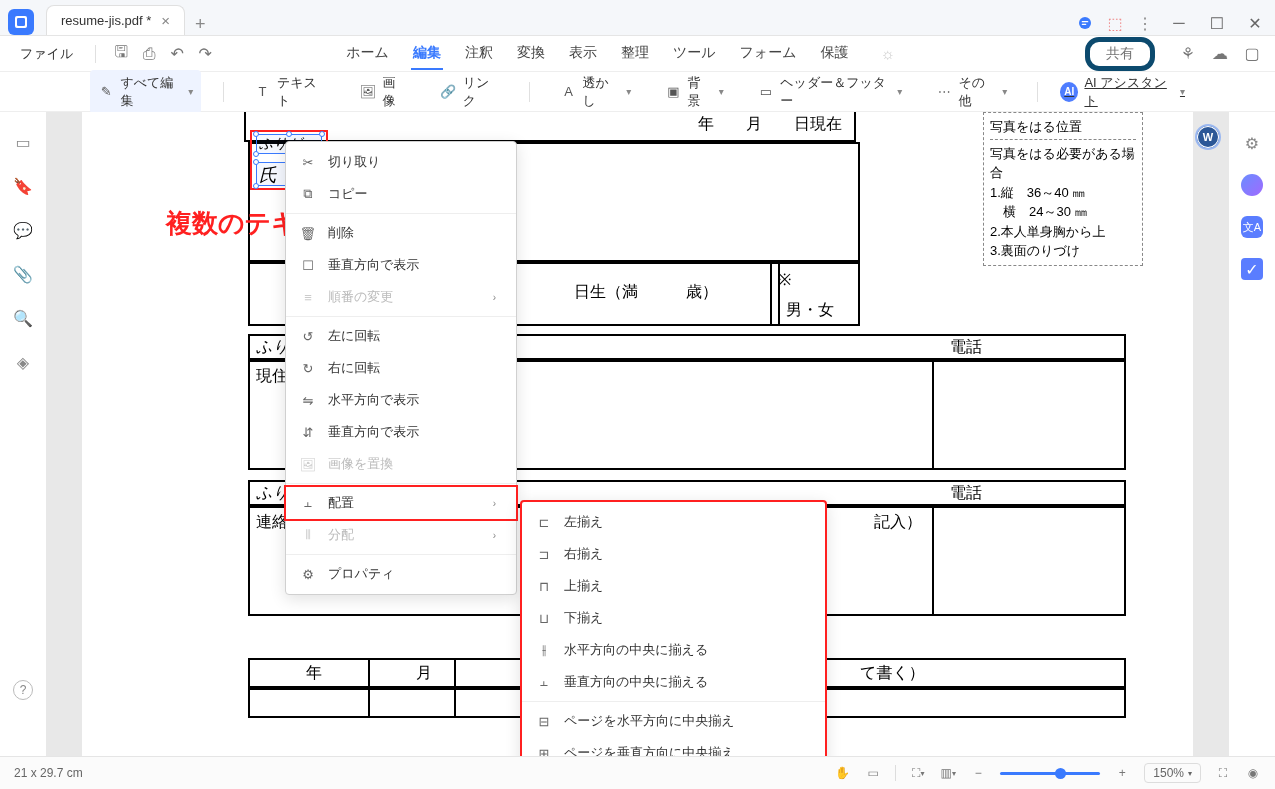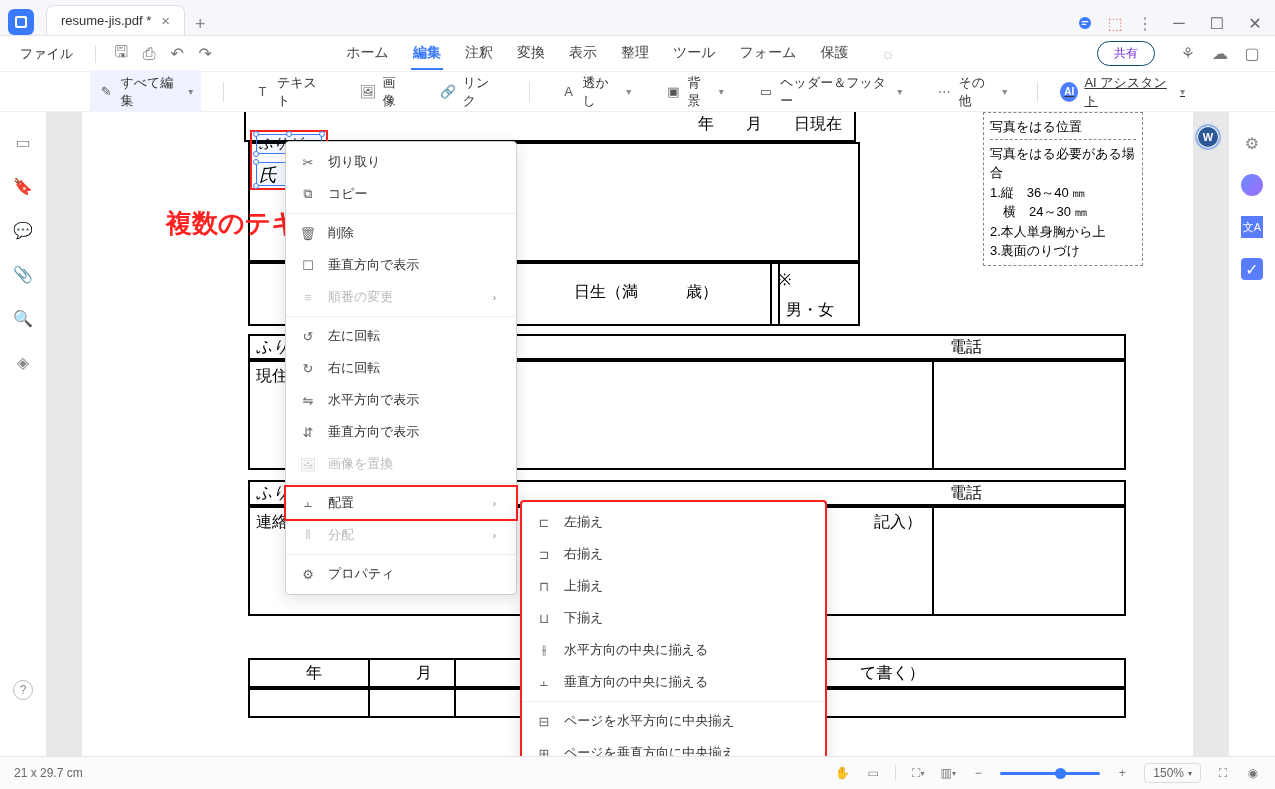--- a/index.html
+++ b/index.html
@@ -20,21 +20,21 @@
 
 
 .menubar { height: 36px; display: flex; align-items: center; padding: 0 14px; gap: 10px; border-bottom: 1px solid #eee; }
 .file-menu { font-size: 13px; color: #333; padding: 4px 6px; }
 .qa-icon { width: 18px; height: 18px; color: #777; display: flex; align-items: center; justify-content: center; }
 .qa-sep { width: 1px; height: 18px; background: #e0e0e0; margin: 0 6px; }
 .main-tabs { display: flex; gap: 20px; margin-left: 120px; }
 .main-tab { font-size: 14px; color: #444; padding: 6px 2px; cursor: pointer; }
 .main-tab.active { color: #3a7afe; font-weight: 600; border-bottom: 2px solid #3a7afe; }
 .menubar-spacer { flex: 1; }
-.share-btn { border: 1px solid #0c4a6e; border-radius: 14px; padding: 3px 16px; font-size: 12px; color: #6d28d9; }
+.share-btn { border: 5px solid #0c4a6e; border-radius: 14px; padding: 3px 16px; font-size: 14px; color: #737373; }
 .mb-right-icons { display: flex; gap: 14px; margin-left: 14px; }
 
 
 .edit-toolbar { height: 40px; display: flex; align-items: center; padding: 0 90px; gap: 18px; border-bottom: 1px solid #eee; }
 .tool-btn { display: flex; align-items: center; gap: 6px; font-size: 13px; color: #333; padding: 4px 8px; border-radius: 4px; cursor: pointer; }
 .tool-btn.highlighted { background: #eef3ff; }
 .tool-icon { width: 18px; height: 18px; display: flex; align-items: center; justify-content: center; color: #555; }
 .chev { font-size: 10px; color: #888; margin-left: 2px; }
 .tb-sep { width: 1px; height: 20px; background: #e0e0e0; margin: 0 4px; }
 .ai-btn { display: flex; align-items: center; gap: 6px; font-size: 13px; color: #333; text-decoration: underline; }
@@ -271,21 +271,21 @@
     </div>
 
     <div style="position:absolute;top:12px;right:8px;" class="word-btn">W</div>
   </div>
 
   <div class="right-sidebar">
     <div class="rs-icon" style="color:#888;">⚙</div>
     <div class="rs-icon">
         <div style="width:22px;height:22px;border-radius:50%;background:linear-gradient(135deg,#6a8dff,#a06aff);"></div>
       </div>
-    <div class="rs-icon" style="background:#5a7dff;border-radius:0;color:#fff;font-size:11px;width:22px;height:22px;">文A</div>
+    <div class="rs-icon" style="background:#5a7dff;border-radius:6px;color:#fff;font-size:11px;width:22px;height:22px;">文A</div>
     <div class="rs-icon" style="background:#5a7dff;border-radius:4px;color:#fff;width:22px;height:22px;">✓</div>
   </div>
 </div>
 
 <div class="ctx-menu ctx-main">
   <div class="ctx-item">
       <span class="ctx-icon">✂</span>
       <span>切り取り</span>
     </div>
   <div class="ctx-item">

